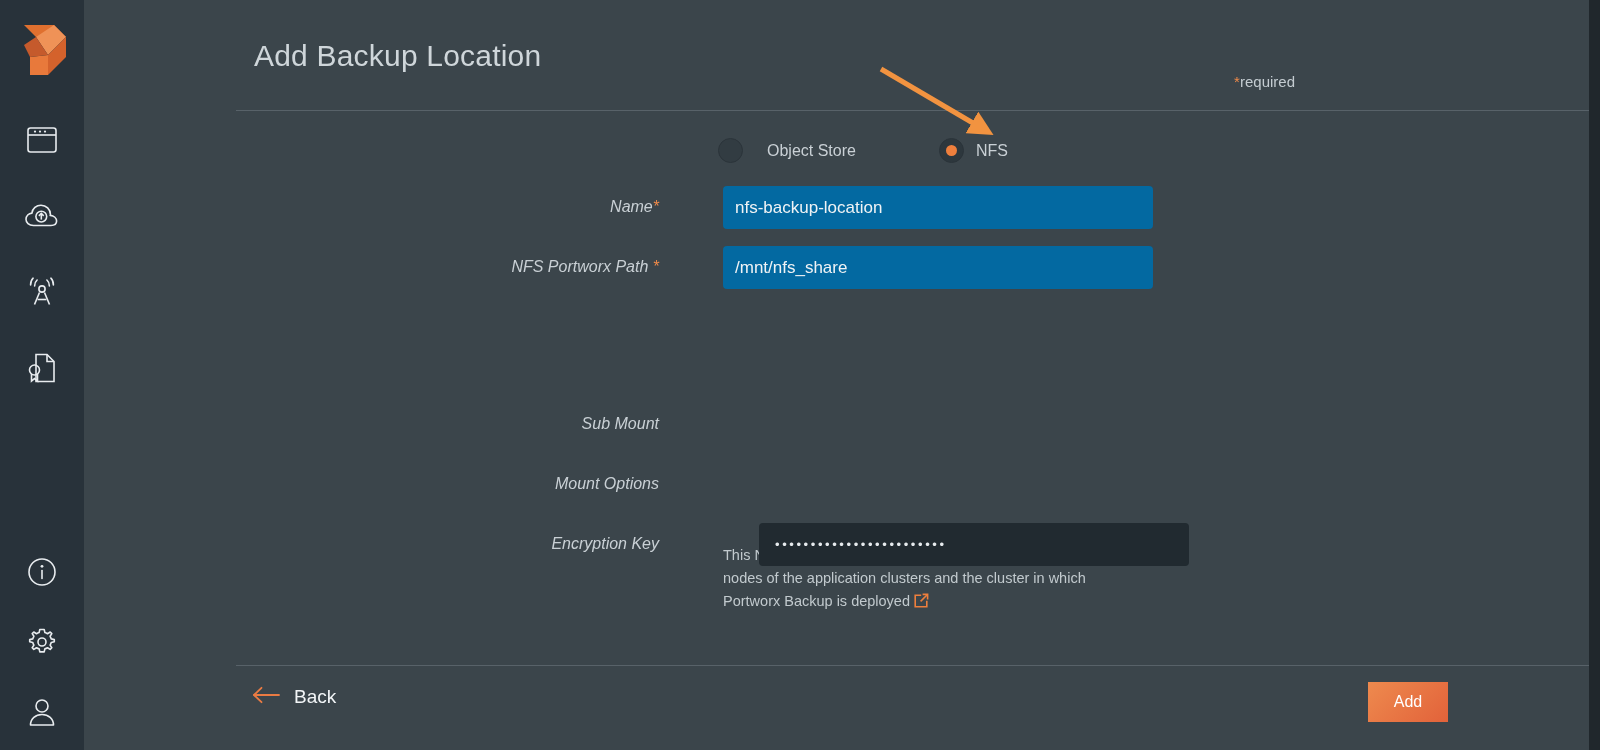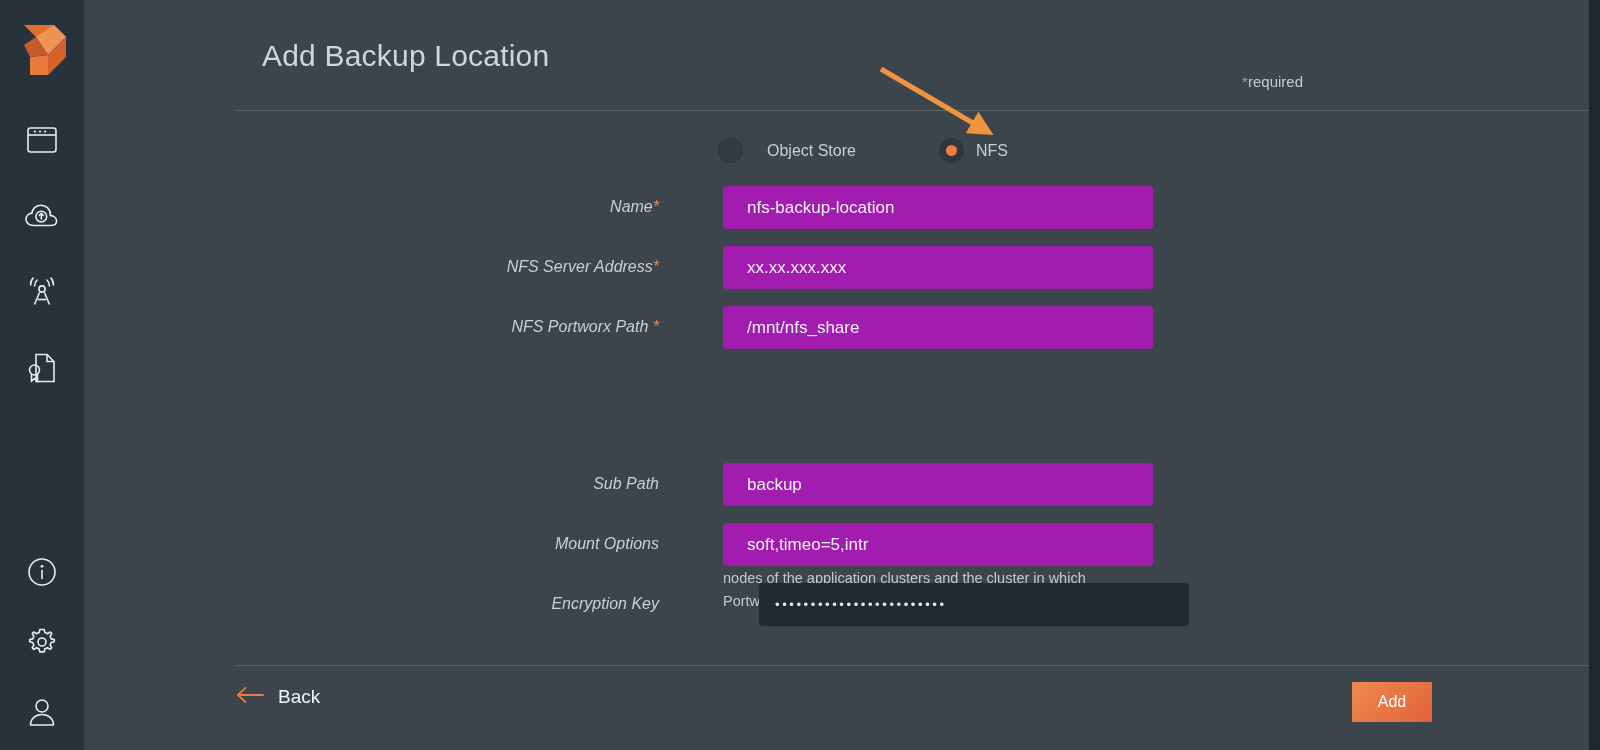--- a/index.html
+++ b/index.html
@@ -27,21 +27,21 @@
     display: flex; align-items: center; justify-content: center;
     cursor: pointer;
   }
   .nav-item svg { display:block; }
 
   
   .main { flex: 1 1 auto; height: 750px; position: relative; background: #3b454b; }
   .scroll-strip { position:absolute; right:0; top:0; width:11px; height:750px; background:#20272c; }
 
   .header {
-    position:absolute; left: 8px; top: 0; width: 1243px; height: 112px;
+    position:absolute; left: 0; top: 0; width: 1243px; height: 112px;
   }
   .page-title {
     position:absolute; left: 170px; top: 56px;
     font-size: 30px; color: #cfd6da; font-weight: 300;
     letter-spacing: .2px; transform: translateY(-50%);
     white-space: nowrap;
   }
   .required-note {
     position:absolute; right: 32px; top: 73px;
     font-size: 15px; color: #c4ccd1; text-align: right;
@@ -78,24 +78,24 @@
   .form { position:absolute; left:0; top: 186px; width: 1505px; }
   .field-row { position:relative; height: 60px; }
   .field-label {
     position:absolute; right: 930px; top: 12px;
     font-size: 16px; color: #c9d0d5; text-align: right; white-space: nowrap; font-style: italic;
   }
   .field-label .star { color: #ef8a4a; }
   .field-input {
     position:absolute; left: 639px; top: 0;
     width: 430px; height: 43px;
-    background: #a21caf;
+    background: #0369a1;
     border: none; border-radius: 4px;
     color: #f0f3f5; font-size: 17px;
-    padding: 0 24px;
+    padding: 0 12px;
     font-family: "Liberation Sans", sans-serif;
     outline: none;
   }
   .field-input::placeholder { color: #7d878e; }
   .dots {
     position:absolute; left: 639px; top: 0;
     width: 430px; height: 43px;
     background: #212a30; border-radius: 4px;
     display:flex; align-items:center; padding: 0 16px;
     color: #e7ebee; font-size: 13px; letter-spacing: 2.6px;
@@ -104,21 +104,21 @@
   .helper {
     position:absolute; left: 639px; top: 358px;
     width: 418px;
     font-size: 14.5px; line-height: 23px; color: #c2cace;
   }
   .ext-link {
     display:inline-block; vertical-align: -3px; margin-left: 3px; cursor:pointer;
   }
 
   
-  .footer { position:absolute; left:0; top: 666px; width: 1379px; height: 84px; }
+  .footer { position:absolute; left:16px; top: 666px; width: 1379px; height: 84px; }
   .back-btn {
     position:absolute; left: 152px; top: 20px;
     display:flex; align-items:center; gap: 14px; cursor:pointer;
   }
   .back-label { font-size: 19px; color: #f2f5f7; }
   .add-btn {
     position:absolute; right: 31px; top: 16px;
     width: 80px; height: 40px; border-radius: 0;
     background: linear-gradient(135deg, #ee8a4e 0%, #e2623a 100%);
     color: #ffffff; font-size: 16px;
@@ -252,44 +252,38 @@
       </div>
     </div>
 
     <div class="form">
 
       <div class="field-row" style="height:60px;">
         <div class="field-label"><span>Name</span><span class="star">*</span></div>
         <input class="field-input" type="text" value="nfs-backup-location" style="">
       </div>
 
-      <div class="field-row" style="height:60px;">
-        <div class="field-label"><span>NFS Server Address</span><span class="star">*</span></div>
-        <input class="field-input" type="text" value="xx.xx.xxx.xxx" style="">
-      </div>
 
       <div class="field-row" style="height:60px;">
         <div class="field-label"><span>NFS Portworx Path </span><span class="star">*</span></div>
         <input class="field-input" type="text" value="/mnt/nfs_share" style="">
       </div>
 
       <div class="helper"><span>This NFS backup location must be accessible from all the worker nodes of the application clusters and the cluster in which Portworx Backup is deployed</span><span class="ext-link"><svg width="16" height="16" viewBox="0 0 16 16" fill="none" stroke="#ee7f3d" stroke-width="1.6">
               <path d="M8.2 2.2 H2.2 V13.8 H13.8 V7.8"></path>
               <polyline points="9.6,1.4 14.6,1.4 14.6,6.4"></polyline>
               <line x1="14.2" y1="1.8" x2="7.6" y2="8.4"></line>
             </svg></span></div>
 
       <div class="field-row" style="height:60px; margin-top:97px;">
-        <div class="field-label"><span>Sub Path</span><span class="star"></span></div>
-        <input class="field-input" type="text" value="backup" style="">
+        <div class="field-label"><span>Sub Mount</span><span class="star"></span></div>
       </div>
 
       <div class="field-row" style="height:60px;">
         <div class="field-label"><span>Mount Options</span><span class="star"></span></div>
-        <input class="field-input" type="text" value="soft,timeo=5,intr" style="">
       </div>
 
       <div class="field-row" style="height:60px;margin-left:36px;">
         <div class="field-label"><span>Encryption Key</span><span class="star"></span></div>
         <div class="dots">••••••••••••••••••••••••</div>
       </div>
 
     </div>
 
     <div class="hr hr-bottom"></div>

